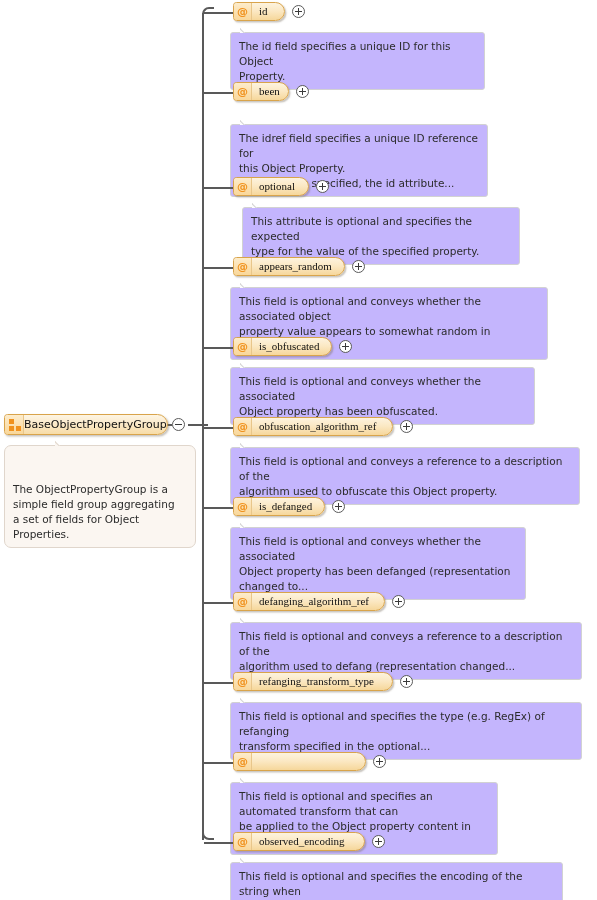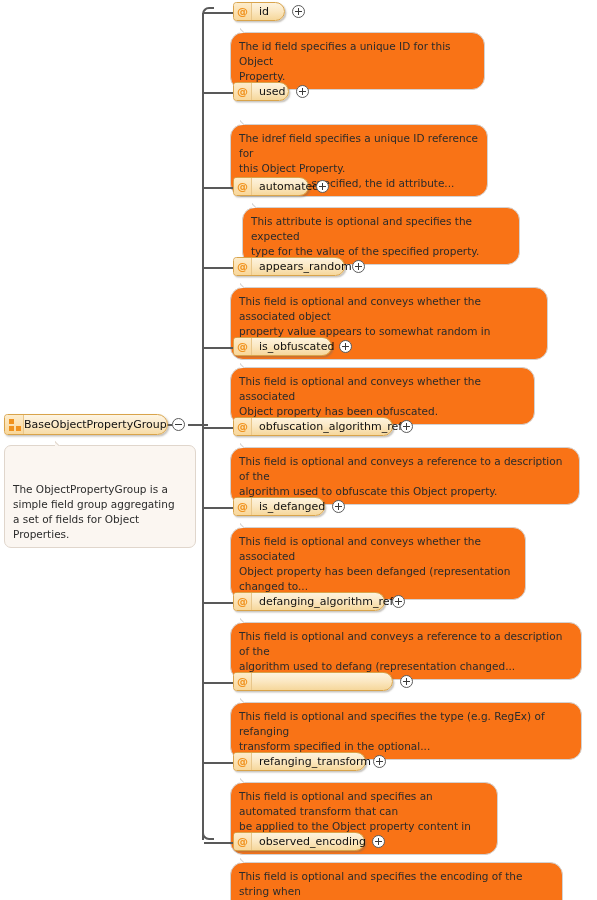--- a/index.html
+++ b/index.html
@@ -130,28 +130,29 @@
     font-weight: bold;
     background: linear-gradient(to bottom, #fdeccb 0%, #f9d79a 100%);
     border-right: 1px solid #e8c68a;
     border-radius: 3px 0 0 3px;
   }
   .attr-label {
     padding: 0 9px 0 7px;
     font-size: 11px;
     color: #101010;
     line-height: 17px;
+    font-family: Liberation Serif, serif;
   }
 
   
   .doc {
     position: absolute;
     border: 1px solid #d2d2d2;
-    border-radius: 13px;
-    background: #f97316;
+    border-radius: 3px;
+    background: #c4b5fd;
     box-sizing: border-box;
     padding: 6px 8px 5px 8px;
     font-size: 10.5px;
     line-height: 15px;
     color: #2b2b2b;
     white-space: pre-line;
   }
   .doc .tail {
     position: absolute;
     top: -6px;
@@ -286,30 +287,30 @@
       <div class="attr-node" style="left: 233px; top: 2px; width: 52px;">
         <span class="attr-icon">@</span>
         <span class="attr-label">id</span>
       </div>
       <div class="pm-circle plus" style="left: 292px; top: 5px;"></div>
       <div class="doc" style="left: 230px; top: 32px; width: 255px;"><span class="tail"></span><span>The id field specifies a unique ID for this Object
 Property.</span></div>
       <div class="branch" style="top: 92px;"></div>
       <div class="attr-node" style="left: 233px; top: 82px; width: 56px;">
         <span class="attr-icon">@</span>
-        <span class="attr-label">used</span>
+        <span class="attr-label">been</span>
       </div>
       <div class="pm-circle plus" style="left: 296px; top: 85px;"></div>
       <div class="doc" style="left: 230px; top: 124px; width: 258px;"><span class="tail"></span><span>The idref field specifies a unique ID reference for
 this Object Property.
 When idref is specified, the id attribute...</span></div>
       <div class="branch" style="top: 187px;"></div>
       <div class="attr-node" style="left: 233px; top: 177px; width: 76px;">
         <span class="attr-icon">@</span>
-        <span class="attr-label">automated</span>
+        <span class="attr-label">optional</span>
       </div>
       <div class="pm-circle plus" style="left: 316px; top: 180px;"></div>
       <div class="doc" style="left: 242px; top: 207px; width: 278px;"><span class="tail"></span><span>This attribute is optional and specifies the expected
 type for the value of the specified property.</span></div>
       <div class="branch" style="top: 267px;"></div>
       <div class="attr-node" style="left: 233px; top: 257px; width: 112px;">
         <span class="attr-icon">@</span>
         <span class="attr-label">appears_random</span>
       </div>
       <div class="pm-circle plus" style="left: 352px; top: 260px;"></div>
@@ -344,28 +345,28 @@
       <div class="attr-node" style="left: 233px; top: 592px; width: 152px;">
         <span class="attr-icon">@</span>
         <span class="attr-label">defanging_algorithm_ref</span>
       </div>
       <div class="pm-circle plus" style="left: 392px; top: 595px;"></div>
       <div class="doc" style="left: 230px; top: 622px; width: 352px;"><span class="tail"></span><span>This field is optional and conveys a reference to a description of the
 algorithm used to defang (representation changed...</span></div>
       <div class="branch" style="top: 682px;"></div>
       <div class="attr-node" style="left: 233px; top: 672px; width: 160px;">
         <span class="attr-icon">@</span>
+        <span class="attr-label">refanging_transform_type</span>
       </div>
       <div class="pm-circle plus" style="left: 400px; top: 675px;"></div>
       <div class="doc" style="left: 230px; top: 702px; width: 352px;"><span class="tail"></span><span>This field is optional and specifies the type (e.g. RegEx) of refanging
 transform specified in the optional...</span></div>
       <div class="branch" style="top: 762px;"></div>
       <div class="attr-node" style="left: 233px; top: 752px; width: 133px;">
         <span class="attr-icon">@</span>
-        <span class="attr-label">refanging_transform</span>
       </div>
       <div class="pm-circle plus" style="left: 373px; top: 755px;"></div>
       <div class="doc" style="left: 230px; top: 782px; width: 268px;"><span class="tail"></span><span>This field is optional and specifies an automated transform that can
 be applied to the Object property content in order...</span></div>
       <div class="branch" style="top: 842px;"></div>
       <div class="attr-node" style="left: 233px; top: 832px; width: 132px;">
         <span class="attr-icon">@</span>
         <span class="attr-label">observed_encoding</span>
       </div>
       <div class="pm-circle plus" style="left: 372px; top: 835px;"></div>

